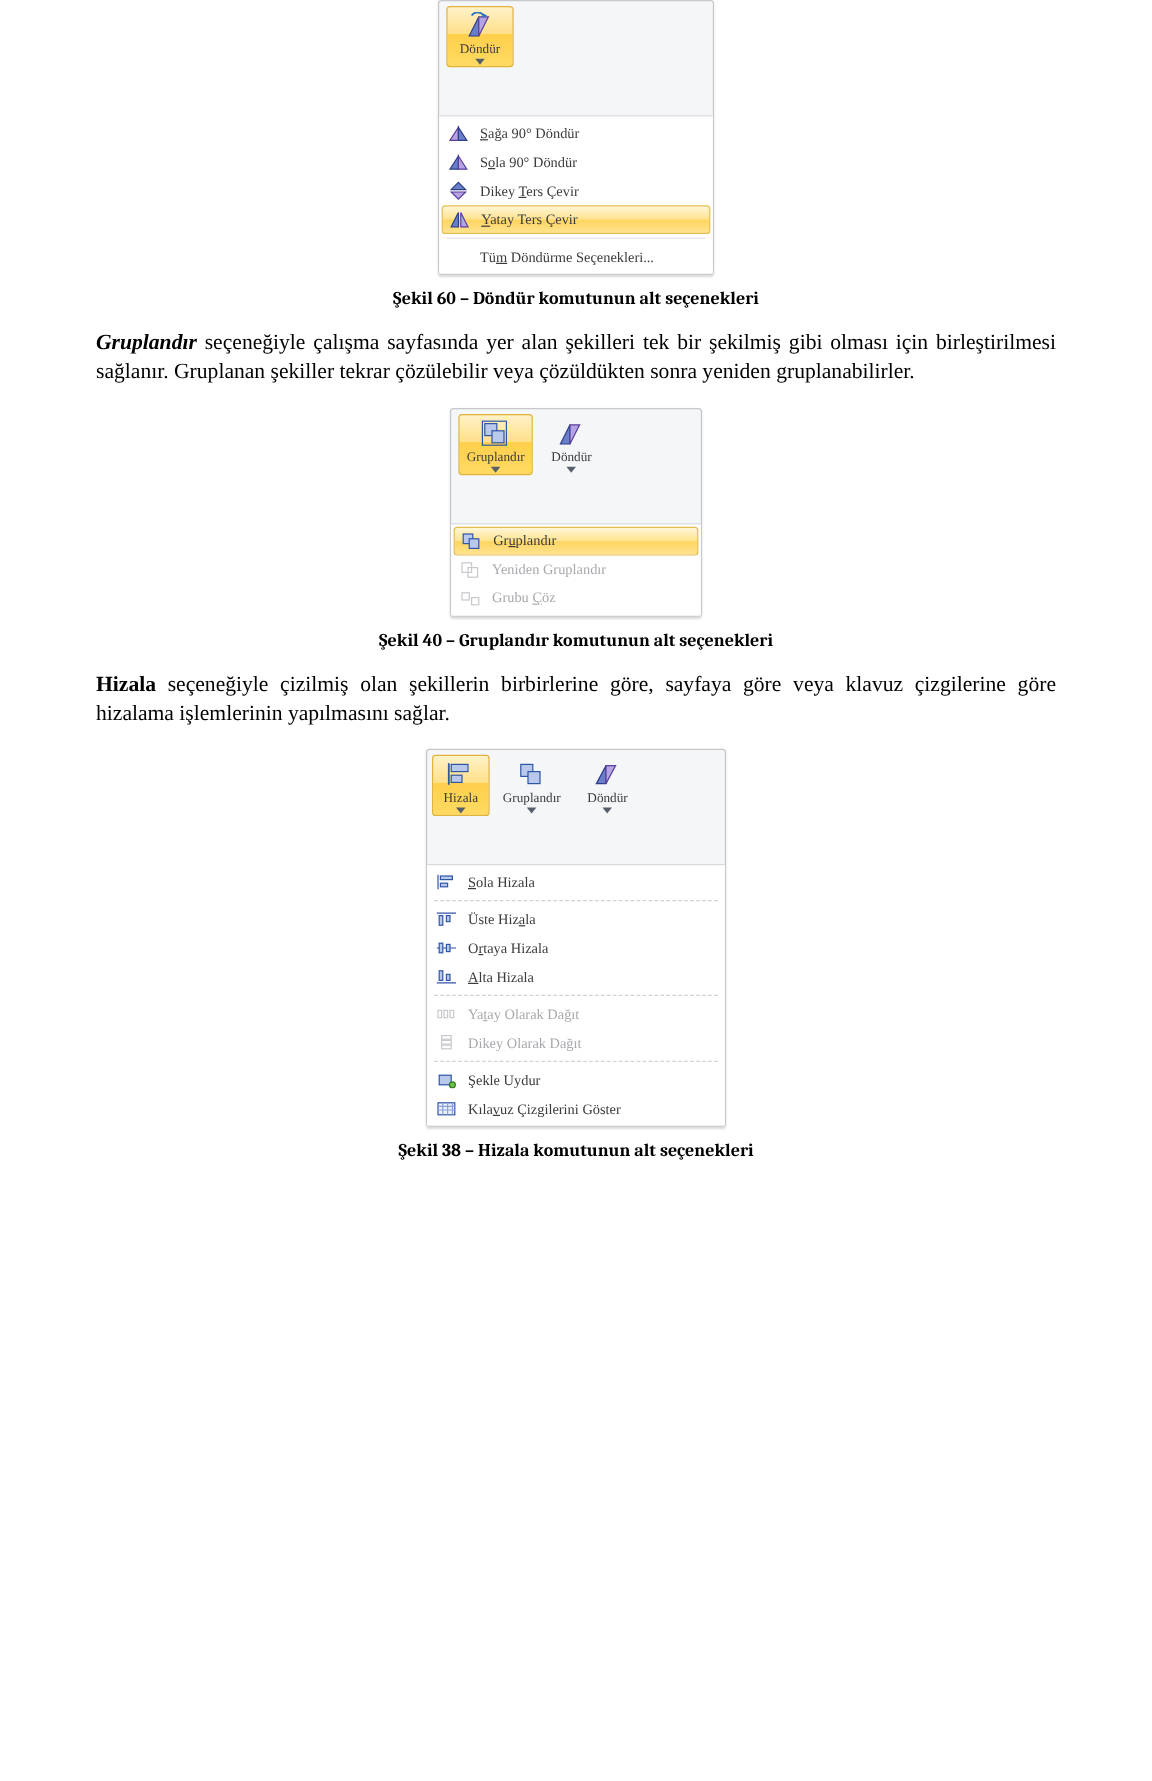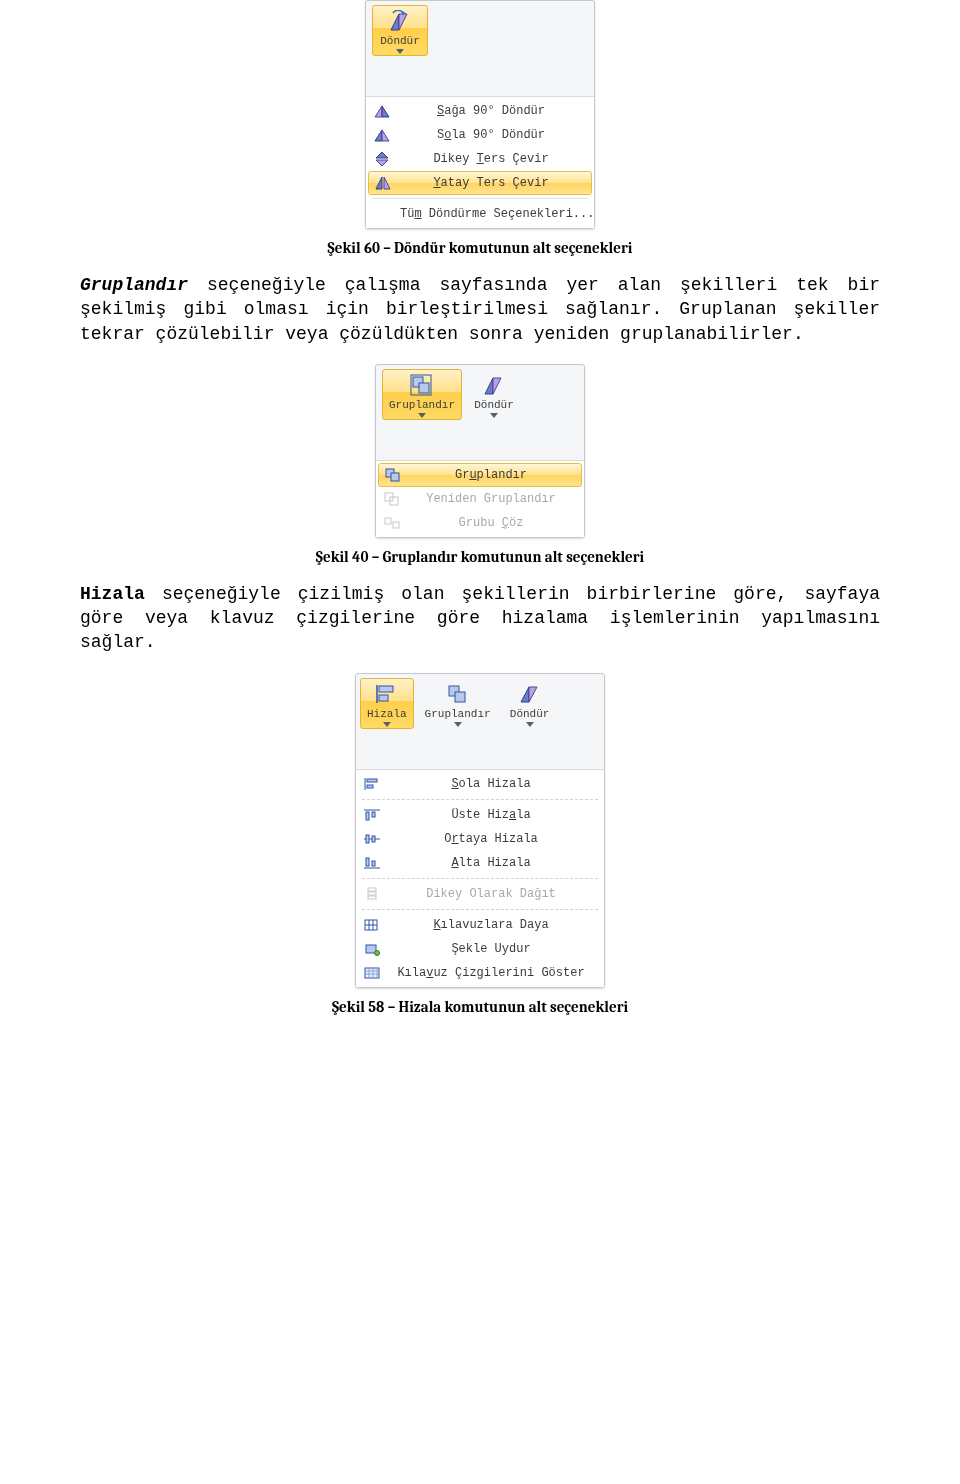--- a/index.html
+++ b/index.html
@@ -12,39 +12,39 @@
     padding: 0 80px 40px 80px;
   }
   .fig-wrap { text-align: center; }
   .caption {
     font-family: Cambria, Georgia, serif;
     font-weight: bold;
     font-size: 15px;
     margin: 10px 0 16px 0;
   }
   .bodytext {
-    font-family: Liberation Mono, monospace;
+    font-family: Liberation Serif, serif;
     font-size: 18px;
     line-height: 1.35;
     text-align: justify;
     margin: 0 0 18px 0;
   }
   .bodytext .lead { font-style: italic; font-weight: bold; }
   .bodytext .lead-up { font-weight: bold; }
 
   
   .ribbon-card {
     display: inline-block;
     background: #f5f6f8;
     border: 1px solid #c6c8cc;
     border-radius: 3px;
-    font-family: Liberation Mono, monospace;
+    font-family: Liberation Serif, serif;
     font-size: 12px;
     color: #3b3b3b;
-    text-align: center;
+    text-align: left;
     box-shadow: 0 1px 2px rgba(0,0,0,.15);
   }
   .toolbar-row {
     display: flex;
     align-items: flex-end;
     padding: 4px 6px 0 6px;
     gap: 4px;
   }
   .rbtn {
     display: flex;
@@ -319,39 +319,38 @@
               <rect class="sq-fill" x="3" y="2" width="3" height="8"></rect>
               <rect class="sq-fill" x="9" y="5" width="3" height="5"></rect>
             </svg>
           </span>
         <span class="txt"><span class="ul">A</span>lta Hizala</span>
       </div>
       <div class="mi-sep dashed"></div>
       <div class="mi disabled">
         <span class="mic">
             <svg width="18" height="14" viewBox="0 0 18 14">
+              <rect x="2" y="4" width="3" height="6" fill="none" stroke="#c6c8cc"></rect>
+              <rect x="7" y="4" width="3" height="6" fill="none" stroke="#c6c8cc"></rect>
+              <rect x="12" y="4" width="3" height="6" fill="none" stroke="#c6c8cc"></rect>
+            </svg>
+          </span>
+        <span class="txt">Ya<span class="ul">t</span>ay Olarak Dağıt</span>
+      </div>
+      <div class="mi disabled">
+        <span class="mic">
+            <svg width="18" height="14" viewBox="0 0 18 14">
               <rect x="5" y="1" width="8" height="3" fill="none" stroke="#c6c8cc"></rect>
               <rect x="5" y="5" width="8" height="3" fill="none" stroke="#c6c8cc"></rect>
               <rect x="5" y="9" width="8" height="3" fill="none" stroke="#c6c8cc"></rect>
             </svg>
           </span>
         <span class="txt">Dikey Olarak Dağıt</span>
       </div>
       <div class="mi-sep dashed"></div>
-      <div class="mi">
-        <span class="mic">
-            <svg width="18" height="14" viewBox="0 0 18 14">
-              <rect x="2" y="2" width="12" height="10" fill="none" stroke="#2f55a6"></rect>
-              <line x1="6" y1="2" x2="6" y2="12" stroke="#2f55a6"></line>
-              <line x1="10" y1="2" x2="10" y2="12" stroke="#2f55a6"></line>
-              <line x1="2" y1="7" x2="14" y2="7" stroke="#2f55a6"></line>
-            </svg>
-          </span>
-        <span class="txt"><span class="ul">K</span>ılavuzlara Daya</span>
-      </div>
       <div class="mi">
         <span class="mic">
             <svg width="18" height="14" viewBox="0 0 18 14">
               <rect class="sq-fill" x="3" y="3" width="10" height="8"></rect>
               <circle cx="14" cy="11" r="2.5" fill="#6fbf4a" stroke="#2e7d1d"></circle>
             </svg>
           </span>
         <span class="txt">Şekle Uydur</span>
       </div>
       <div class="mi">
@@ -362,14 +361,14 @@
               <line x1="10" y1="2" x2="10" y2="12" stroke="#8aa3d6"></line>
               <line x1="14" y1="2" x2="14" y2="12" stroke="#8aa3d6"></line>
               <line x1="2" y1="5" x2="16" y2="5" stroke="#8aa3d6"></line>
               <line x1="2" y1="8" x2="16" y2="8" stroke="#8aa3d6"></line>
             </svg>
           </span>
         <span class="txt">Kıla<span class="ul">v</span>uz Çizgilerini Göster</span>
       </div>
     </div>
   </div>
-  <div class="caption">Şekil 58 – Hizala komutunun alt seçenekleri</div>
+  <div class="caption">Şekil 38 – Hizala komutunun alt seçenekleri</div>
 </div>
 
 </body></html>

